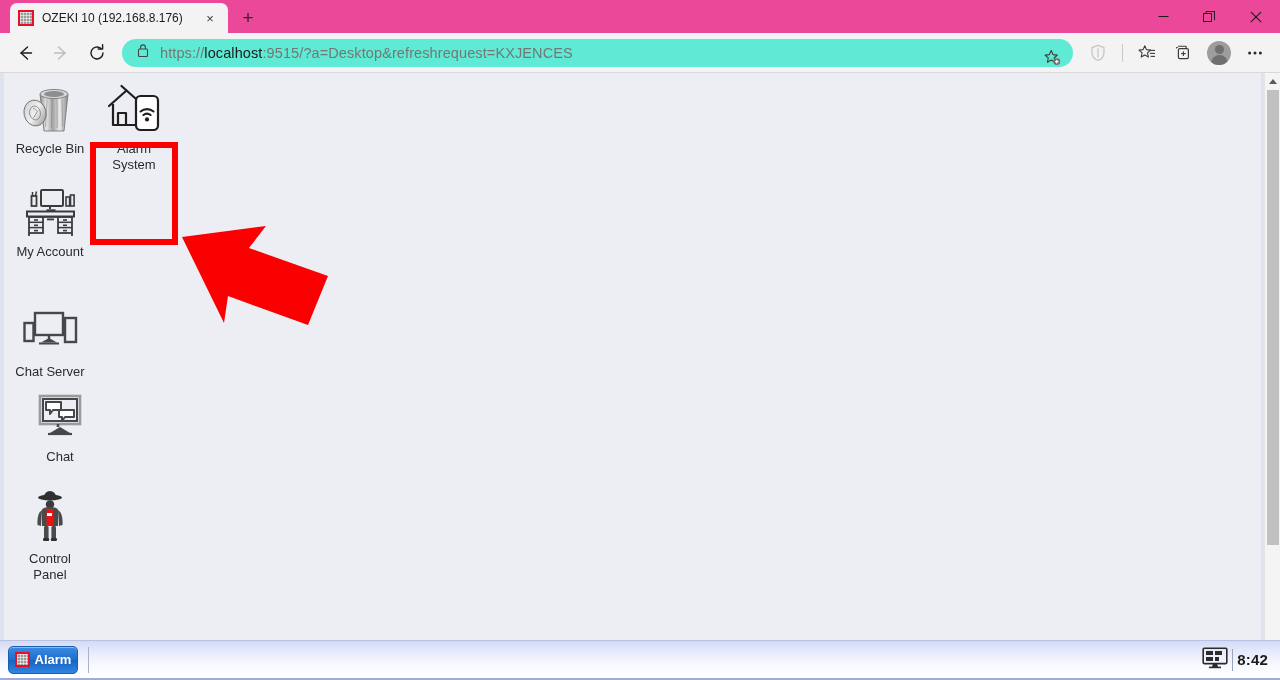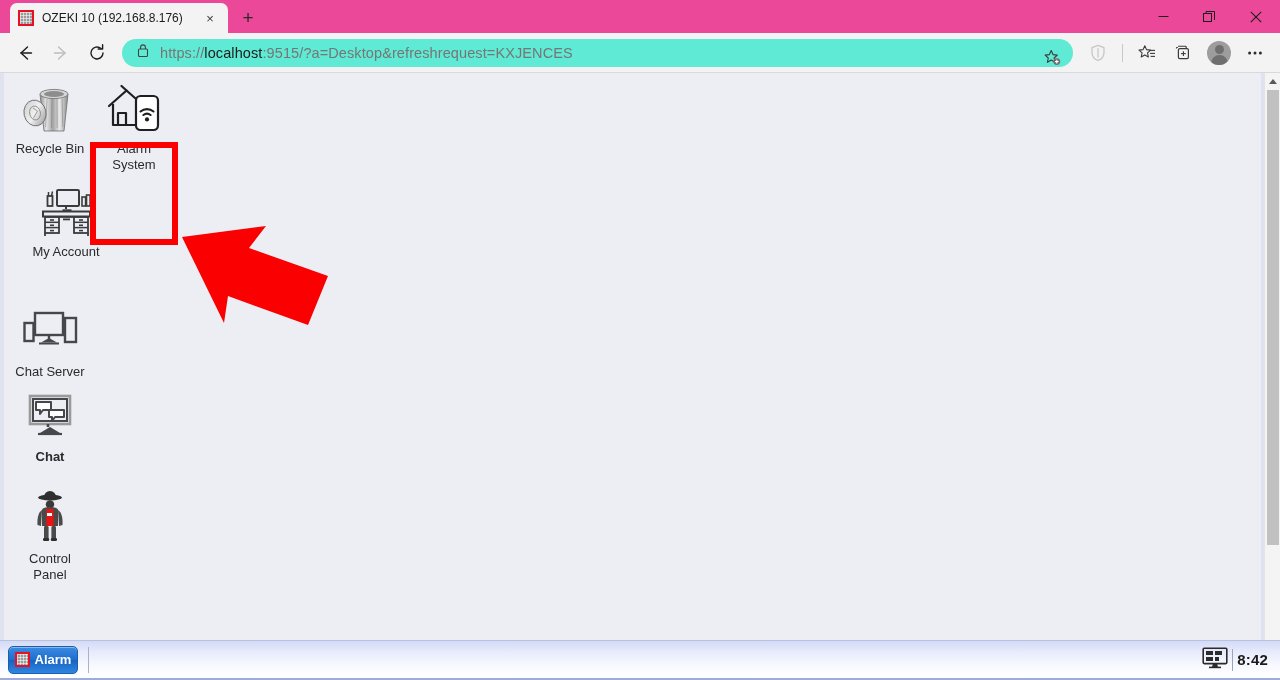--- a/index.html
+++ b/index.html
@@ -305,21 +305,21 @@
             <path d="M35.5 31.5 A10 10 0 0 1 48.5 31.5" fill="none" stroke="#1f1f1f" stroke-width="2.1" stroke-linecap="round"></path>
             <path d="M38.4 35 A6 6 0 0 1 45.6 35" fill="none" stroke="#1f1f1f" stroke-width="2.1" stroke-linecap="round"></path>
             <circle cx="42" cy="39.4" r="2.1" fill="#1f1f1f"></circle>
           </svg>
         </div>
         <div class="icon-label">
           <span>Alarm</span><br><span>System</span>
         </div>
       </div>
 
-      <div class="icon-cell" style="left:18px; top:107px;">
+      <div class="icon-cell" style="left:2px; top:107px;">
         <div class="icon-art">
           <svg width="58" height="54" viewBox="0 0 58 54">
             <rect x="20" y="6" width="22" height="16" rx="1.2" fill="none" stroke="#3b3b3b" stroke-width="2"></rect>
             <path d="M29 22 V25" stroke="#3b3b3b" stroke-width="2"></path>
             <path d="M25.5 26.5 H34.5" stroke="#3b3b3b" stroke-width="2.4"></path>
             <rect x="10.5" y="12" width="5" height="10" fill="none" stroke="#3b3b3b" stroke-width="1.8"></rect>
             <path d="M11.5 12 L11.5 8 M14.5 12 L15.5 7.5" stroke="#3b3b3b" stroke-width="1.5"></path>
             <rect x="45" y="13" width="3.6" height="9" fill="none" stroke="#3b3b3b" stroke-width="1.6"></rect>
             <rect x="49.5" y="11" width="3.6" height="11" fill="none" stroke="#3b3b3b" stroke-width="1.6"></rect>
             <rect x="6" y="27.5" width="47" height="5" fill="none" stroke="#3b3b3b" stroke-width="2"></rect>
@@ -355,21 +355,21 @@
             <path d="M28 29 V33" stroke="#46474a" stroke-width="2.4"></path>
             <path d="M20 36.5 L28 32 L36 36.5 Z" fill="#46474a"></path>
             <line x1="18" y1="37.5" x2="38" y2="37.5" stroke="#46474a" stroke-width="2"></line>
             <rect x="3.5" y="17" width="9" height="18" fill="none" stroke="#46474a" stroke-width="2.4"></rect>
             <rect x="44" y="12" width="11" height="24" fill="none" stroke="#46474a" stroke-width="2.4"></rect>
           </svg>
         </div>
         <div class="icon-label"><span>Chat Server</span></div>
       </div>
 
-      <div class="icon-cell" style="left:2px; top:312px;font-weight:bold;">
+      <div class="icon-cell" style="left:12px; top:312px;">
         <div class="icon-art">
           <svg width="54" height="50" viewBox="0 0 54 50">
             <rect x="7" y="5" width="40" height="28" fill="none" stroke="#9a9a9a" stroke-width="2.6"></rect>
             <rect x="10" y="8" width="34" height="22" fill="none" stroke="#46474a" stroke-width="2"></rect>
             <path d="M13 11 H28 V19 H20 L17 23 V19 H13 Z" fill="#ffffff" stroke="#46474a" stroke-width="2" stroke-linejoin="round"></path>
             <path d="M26 19 H41 V26 H32 L29 30 V26 H26 Z" fill="#ffffff" stroke="#46474a" stroke-width="2" stroke-linejoin="round"></path>
             <path d="M25 33 V36" stroke="#46474a" stroke-width="2.6"></path>
             <path d="M17 42 L27 36 L37 42 Z" fill="#46474a"></path>
             <line x1="15" y1="43" x2="39" y2="43" stroke="#46474a" stroke-width="2.2"></line>
           </svg>

